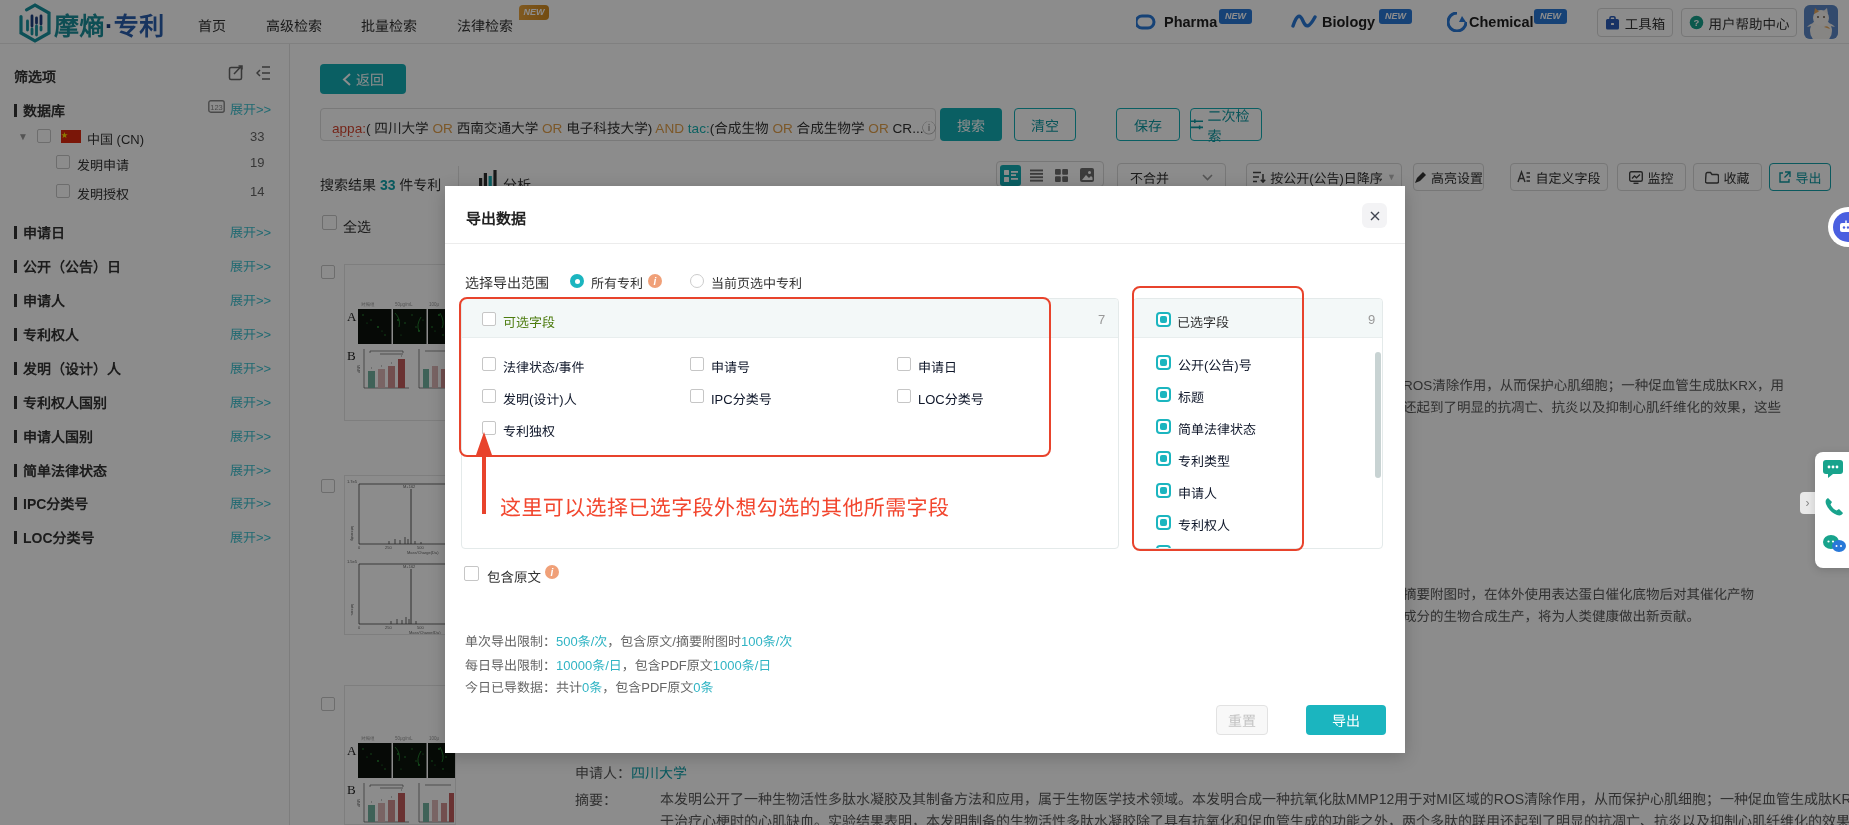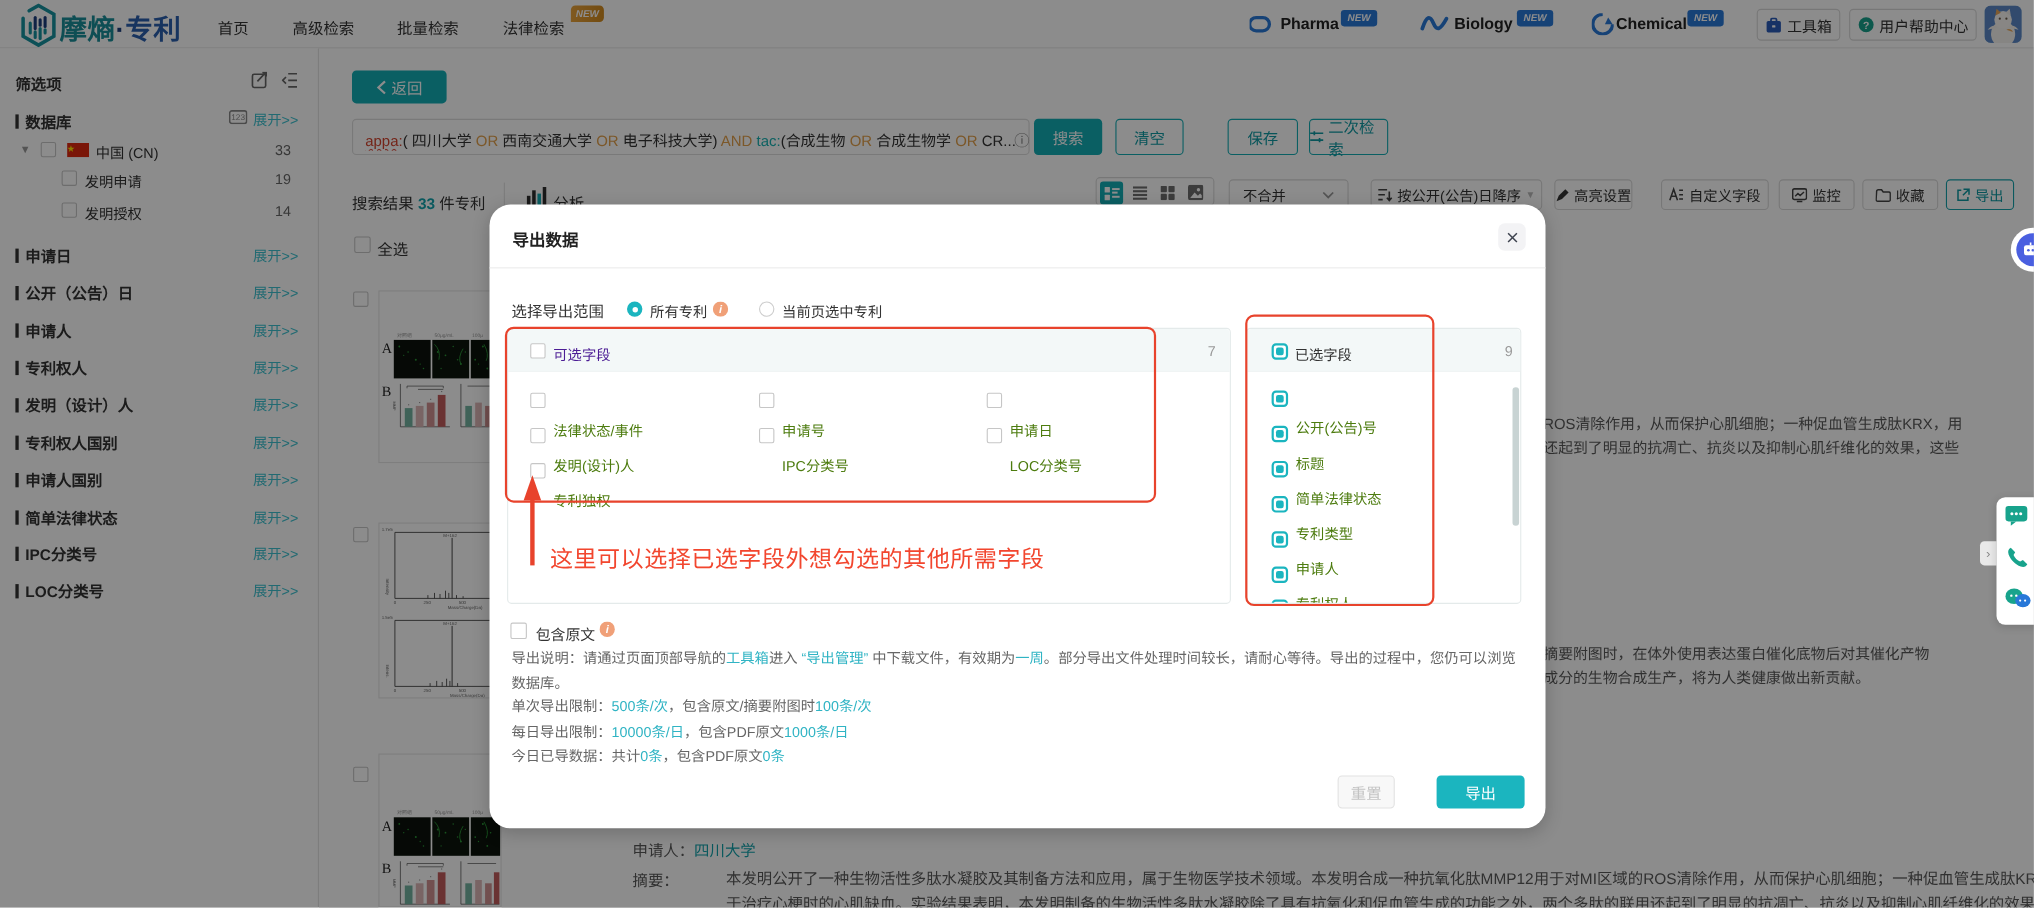--- a/index.html
+++ b/index.html
@@ -21,28 +21,28 @@
 .cnt { position:absolute; font-size:13px; color:#666; }
 .cb { position:absolute; width:14px; height:14px; border:1px solid #c6c6c6; border-radius:2px; background:#fff; }
 
 .teal-btn { background:#13adb5; color:#fff; border-radius:4px; display:flex; align-items:center; justify-content:center; font-size:14px; }
 .ghost-btn { position:absolute; top:108px; height:33px; border:1px solid #13adb5; color:#0f9aa3; border-radius:4px; display:flex; align-items:center; justify-content:center; font-size:14px; background:#fff; }
 .tool-btn { position:absolute; top:163px; height:28px; border:1px solid #d9d9d9; border-radius:4px; background:#fff; color:#333; font-size:13px; display:flex; align-items:center; justify-content:center; gap:4px; }
 .thumb { position:absolute; left:344px; width:112px; border:1px solid #e5e5e5; background:#fff; }
 .absline { position:absolute; font-size:14px; color:#595959; white-space:nowrap;text-align:right; }
 
 .mask { position:absolute; left:0; top:0; width:1849px; height:825px; background:rgba(0,0,0,0.45); z-index:50; }
-.modal { position:absolute; left:445px; top:186px; width:960px; height:567px; background:#fff; border-radius:19px; z-index:60; box-shadow:0 4px 16px rgba(0,0,0,0.2); }
+.modal { position:absolute; left:445px; top:186px; width:960px; height:567px; background:#fff; border-radius:0; z-index:60; box-shadow:0 4px 16px rgba(0,0,0,0.2); }
 .m-abs { position:absolute; }
 .panel { position:absolute; border:1px solid #e4eaea; border-radius:4px; background:#fff; }
 .p-head { position:absolute; left:0; top:0; right:0; height:39px; background:#f3f8f8; border-bottom:1px solid #e8eeee; border-radius:4px 4px 0 0; }
 .ucb { position:absolute; width:14px; height:14px; border:1px solid #c6c6c6; border-radius:2px; background:#fff; }
 .ccb { position:absolute; width:15px; height:15px; border:2px solid #1bb5bf; border-radius:4px; background:#fff; }
 .ccb:after { content:""; position:absolute; left:1.8px; top:1.8px; width:7.4px; height:7.4px; background:#1bb5bf; border-radius:2px; }
-.itm { font-size:13px; color:#4d7c0f;margin-top:24px; }
+.itm { font-size:13px; color:#0f172a; }
 .blue { color:#30b4c4; }
 .red-box { position:absolute; border:2.5px solid #e8432c; border-radius:8px; z-index:70; }
 </style>
 </head>
 <body>
 
 <div class="nav">
   <svg class="abs" style="left:18px;top:3px" width="34" height="40" viewBox="0 0 34 40">
     <path d="M8.5 6.8 L17 2 L31 10 V30 L17 38 L3 30 V13.5" fill="none" stroke="#17929e" stroke-width="3.2" stroke-linecap="round"></path>
     <g stroke-linecap="round">
@@ -458,21 +458,21 @@
   <svg class="m-abs" style="left:203px;top:88px" width="14" height="14" viewBox="0 0 14 14">
       <circle cx="7" cy="7" r="7" fill="#f0a078"></circle>
       <text x="7" y="10.5" font-size="10" font-weight="700" fill="#fff" text-anchor="middle" font-style="italic">i</text>
     </svg>
   <span class="m-abs" style="left:245px;top:88px;width:14px;height:14px;border-radius:50%;border:1px solid #ccc;background:#fff"></span>
   <span class="m-abs" style="left:266px;top:87px;font-size:13px;color:#333">当前页选中专利</span>
 
   <div class="panel" style="left:16px;top:112px;width:658px;height:251px">
     <div class="p-head"></div>
     <span class="ucb" style="left:20px;top:13px"></span>
-    <span class="m-abs" style="left:41px;top:13px;font-size:13px;color:#4c1d95">可选字段</span>
+    <span class="m-abs" style="left:41px;top:13px;font-size:13px;color:#4d7c0f">可选字段</span>
     <span class="m-abs" style="left:636px;top:13px;font-size:13px;color:#999">7</span>
     <span class="ucb" style="left:20px;top:58px"></span>
       <span class="m-abs itm" style="left:41px;top:58px">法律状态/事件</span>
     <span class="ucb" style="left:228px;top:58px"></span>
       <span class="m-abs itm" style="left:249px;top:58px">申请号</span>
     <span class="ucb" style="left:435px;top:58px"></span>
       <span class="m-abs itm" style="left:456px;top:58px">申请日</span>
     <span class="ucb" style="left:20px;top:90px"></span>
       <span class="m-abs itm" style="left:41px;top:90px">发明(设计)人</span>
     <span class="ucb" style="left:228px;top:90px"></span>
@@ -506,21 +506,20 @@
       <div class="m-abs" style="left:241px;top:13px;width:6px;height:126px;background:#c8d3d3;border-radius:3px"></div>
     </div>
   </div>
 
   <span class="ucb" style="left:19px;top:380px;position:absolute;width:15px;height:15px"></span>
   <span class="m-abs" style="left:42px;top:380px;font-size:13.5px;color:#333">包含原文</span>
   <svg class="m-abs" style="left:100px;top:379px" width="14" height="14" viewBox="0 0 14 14">
       <circle cx="7" cy="7" r="7" fill="#f0a078"></circle>
       <text x="7" y="10.5" font-size="10" font-weight="700" fill="#fff" text-anchor="middle" font-style="italic">i</text>
     </svg>
-  <div class="m-abs" style="left:20px;top:402px;width:922px;font-size:13px;color:#666;line-height:22px">导出说明：请通过页面顶部导航的<span class="blue">工具箱</span>进入 <span class="blue">“导出管理”</span> 中下载文件，有效期为<span class="blue">一周</span>。部分导出文件处理时间较长，请耐心等待。导出的过程中，您仍可以浏览数据库。</div>
   <div class="m-abs" style="left:20px;top:445px;font-size:13px;color:#666">单次导出限制：<span class="blue">500条/次</span>，包含原文/摘要附图时<span class="blue">100条/次</span></div>
   <div class="m-abs" style="left:20px;top:469px;font-size:13px;color:#666">每日导出限制：<span class="blue">10000条/日</span>，包含PDF原文<span class="blue">1000条/日</span></div>
   <div class="m-abs" style="left:20px;top:491px;font-size:13px;color:#666">今日已导数据：共计<span class="blue">0条</span>，包含PDF原文<span class="blue">0条</span></div>
   <div class="m-abs" style="left:771px;top:519px;width:52px;height:30px;background:#f8f8f8;border:1px solid #e2e2e2;border-radius:4px;color:#c3c3c3;font-size:14px;display:flex;align-items:center;justify-content:center">重置</div>
   <div class="m-abs" style="left:861px;top:519px;width:80px;height:30px;background:#1bb5bf;border-radius:4px;color:#fff;font-size:14px;display:flex;align-items:center;justify-content:center">导出</div>
 </div>
 
 <div class="red-box" style="left:459px;top:297px;width:592px;height:160px"></div>
 <div class="red-box" style="left:1132px;top:286px;width:172px;height:265px"></div>
 <div class="abs" style="left:481.5px;top:453px;width:4.5px;height:61px;background:#e8432c;z-index:70"></div>

